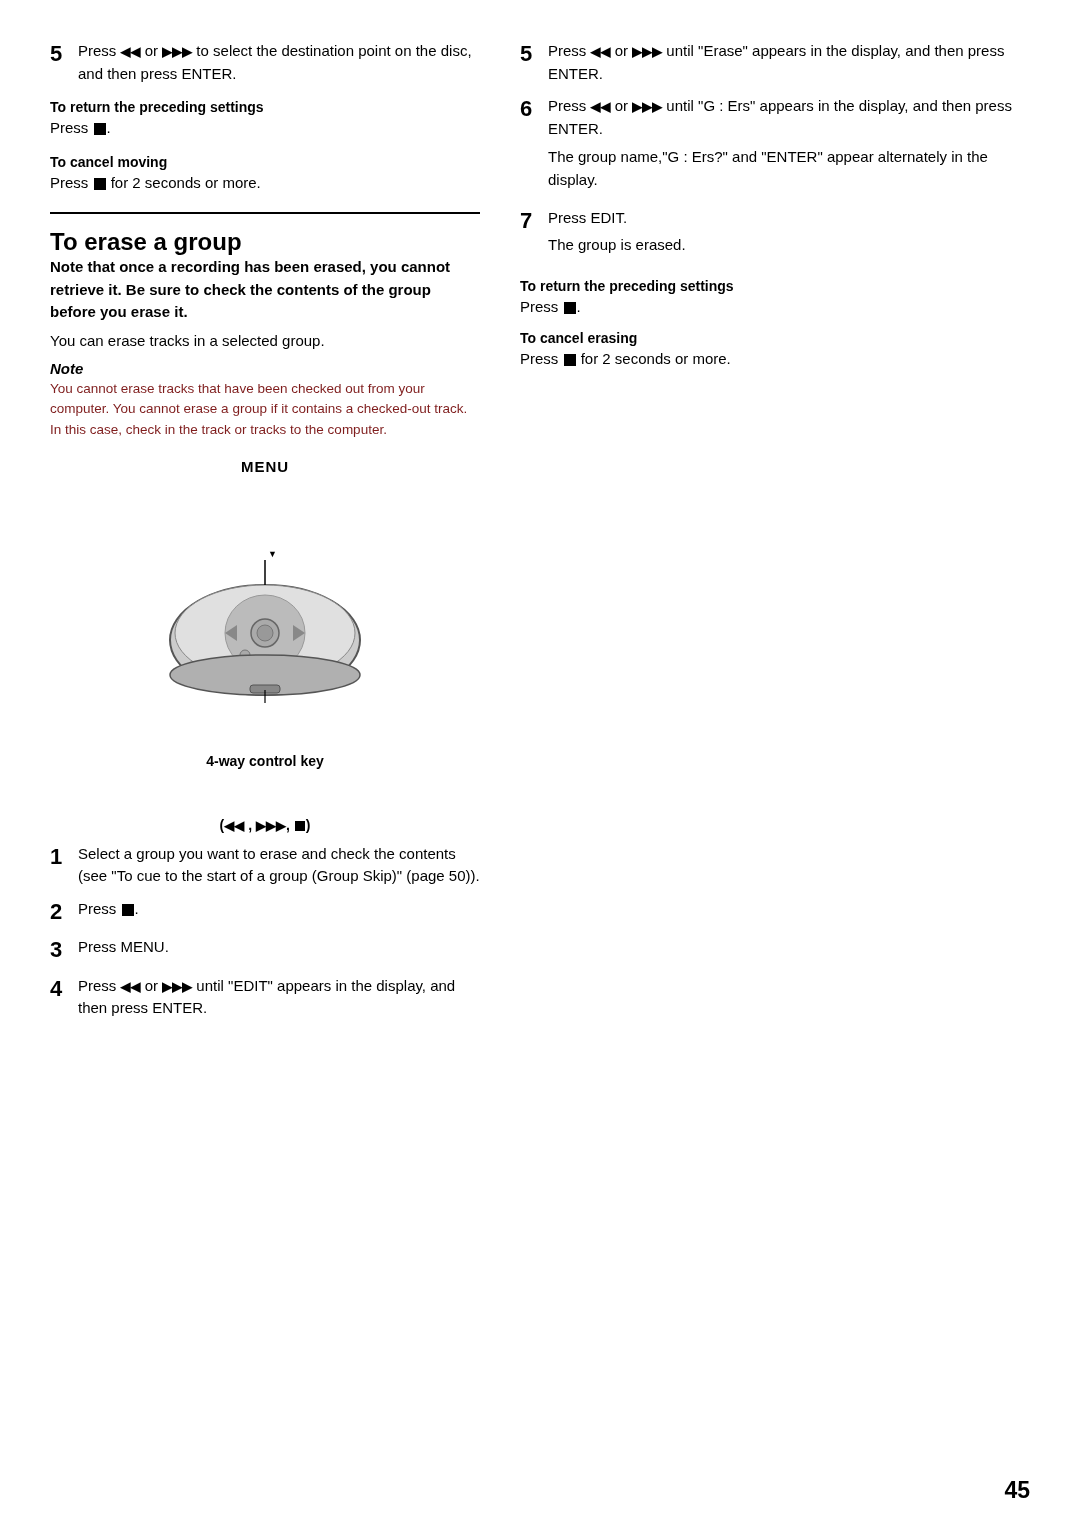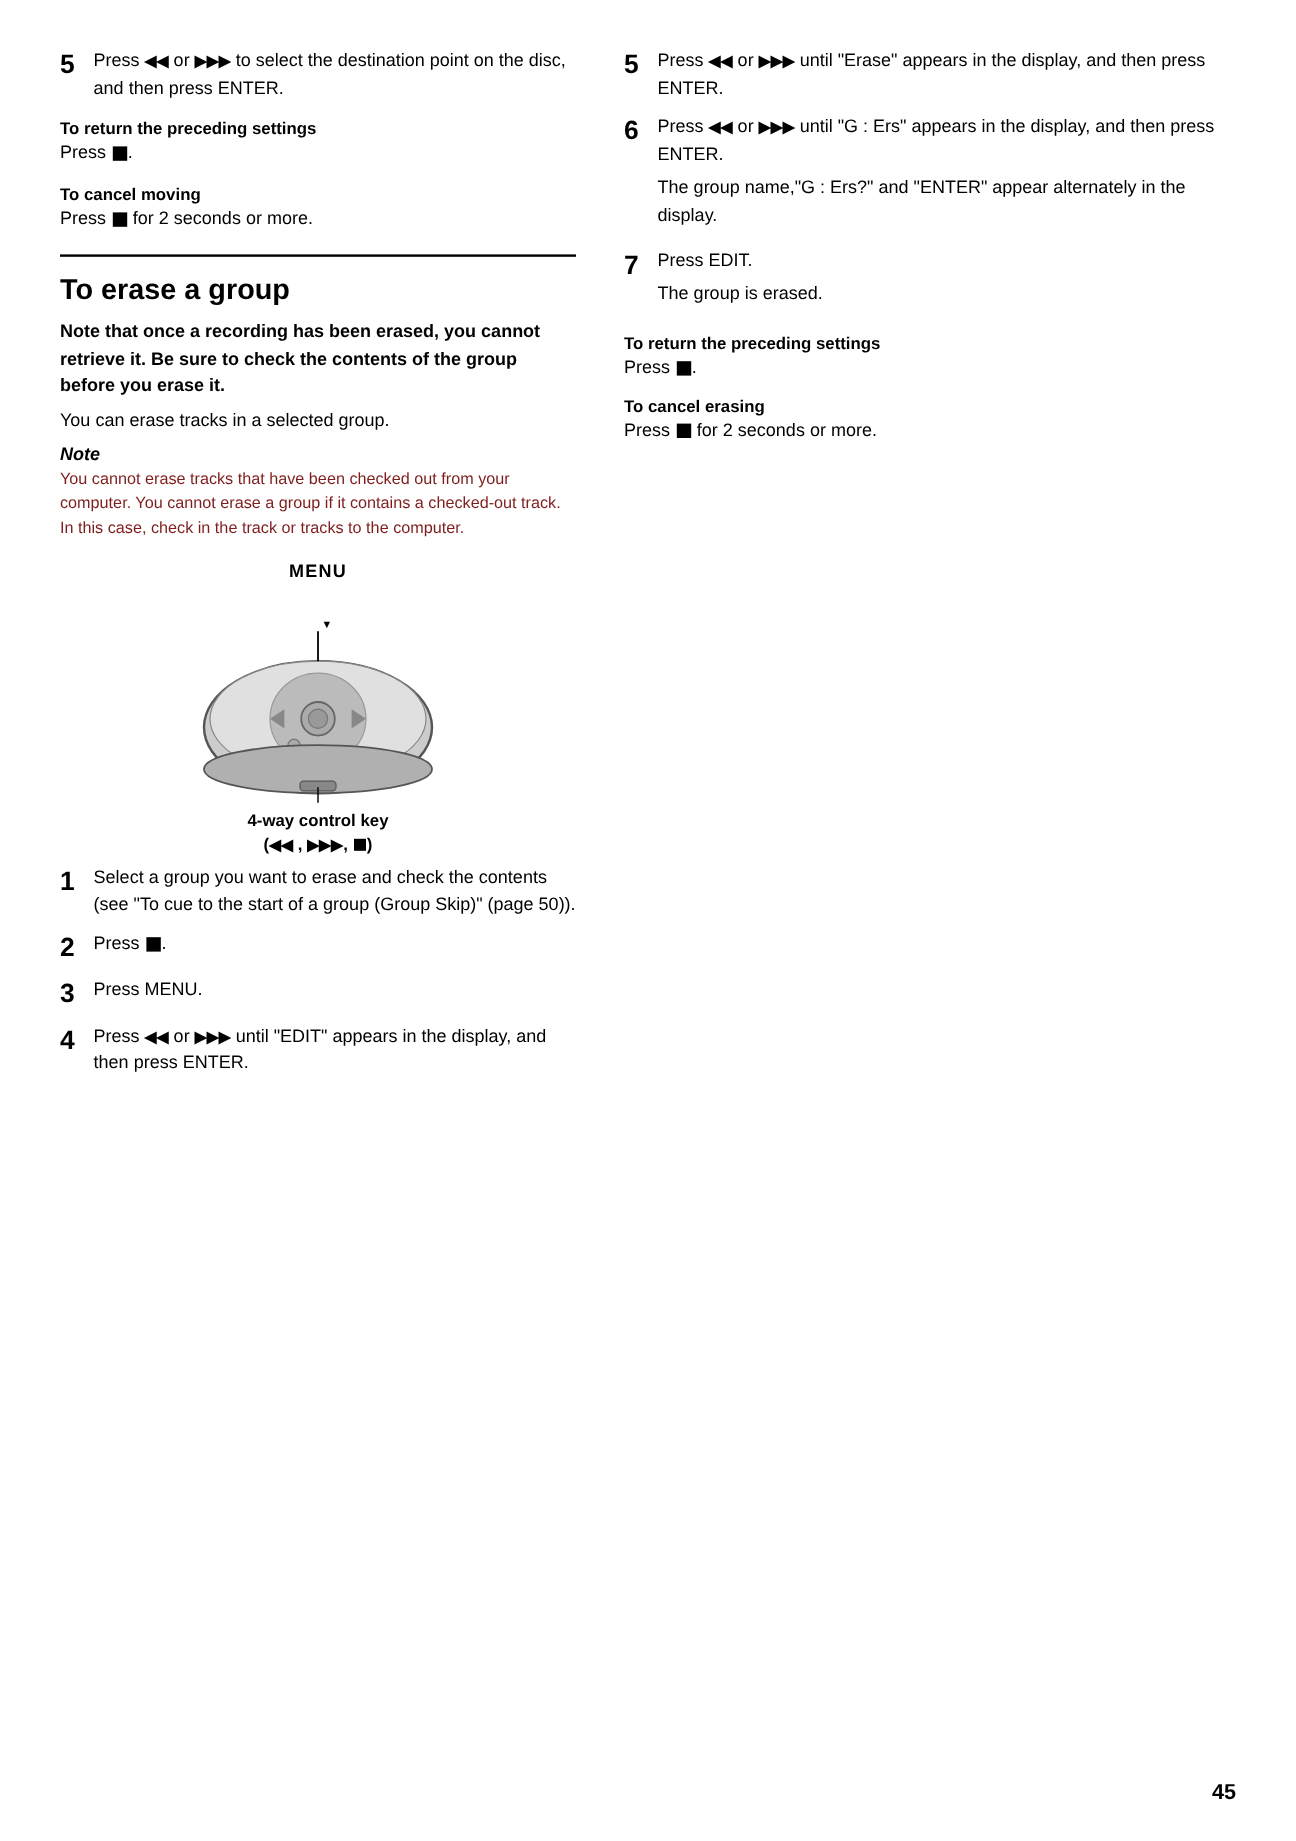--- a/index.html
+++ b/index.html
@@ -61,21 +61,20 @@
       margin-bottom: 6px;
     }
     .divider {
       border: none;
       border-top: 2px solid #000;
       margin: 18px 0 14px 0;
     }
     .section-title {
       font-size: 24px;
       font-weight: bold;
-      margin-bottom: 10px;
     }
     .bold-text {
       font-weight: bold;
     }
     .note-label {
       font-style: italic;
       font-weight: bold;
       font-size: 15px;
       margin-top: 8px;
       margin-bottom: 2px;
@@ -83,20 +82,21 @@
     .note-text {
       font-size: 13.5px;
       line-height: 1.5;
       color: #7f1d1d;
     }
     .device-container {
       display: flex;
       flex-direction: column;
       align-items: center;
       margin: 18px 0 10px 0;
+      gap: 44px;
     }
     .menu-label {
       font-weight: bold;
       font-size: 15px;
       letter-spacing: 1px;
       text-align: center;
       margin-bottom: 6px;
     }
     .device-svg-wrap {
       width: 220px;
@@ -106,21 +106,21 @@
     .control-key-label {
       font-weight: bold;
       font-size: 14px;
       text-align: center;
       margin-top: 4px;
     }
     .page-number {
       position: absolute;
       bottom: 30px;
       right: 50px;
-      font-size: 18px;
+      font-size: 23px;
       font-weight: bold;
     }
     .steps-bottom {
       margin-top: 10px;
     }
     .square-icon {
       display: inline-block;
       width: 12px;
       height: 12px;
       background: #000;

